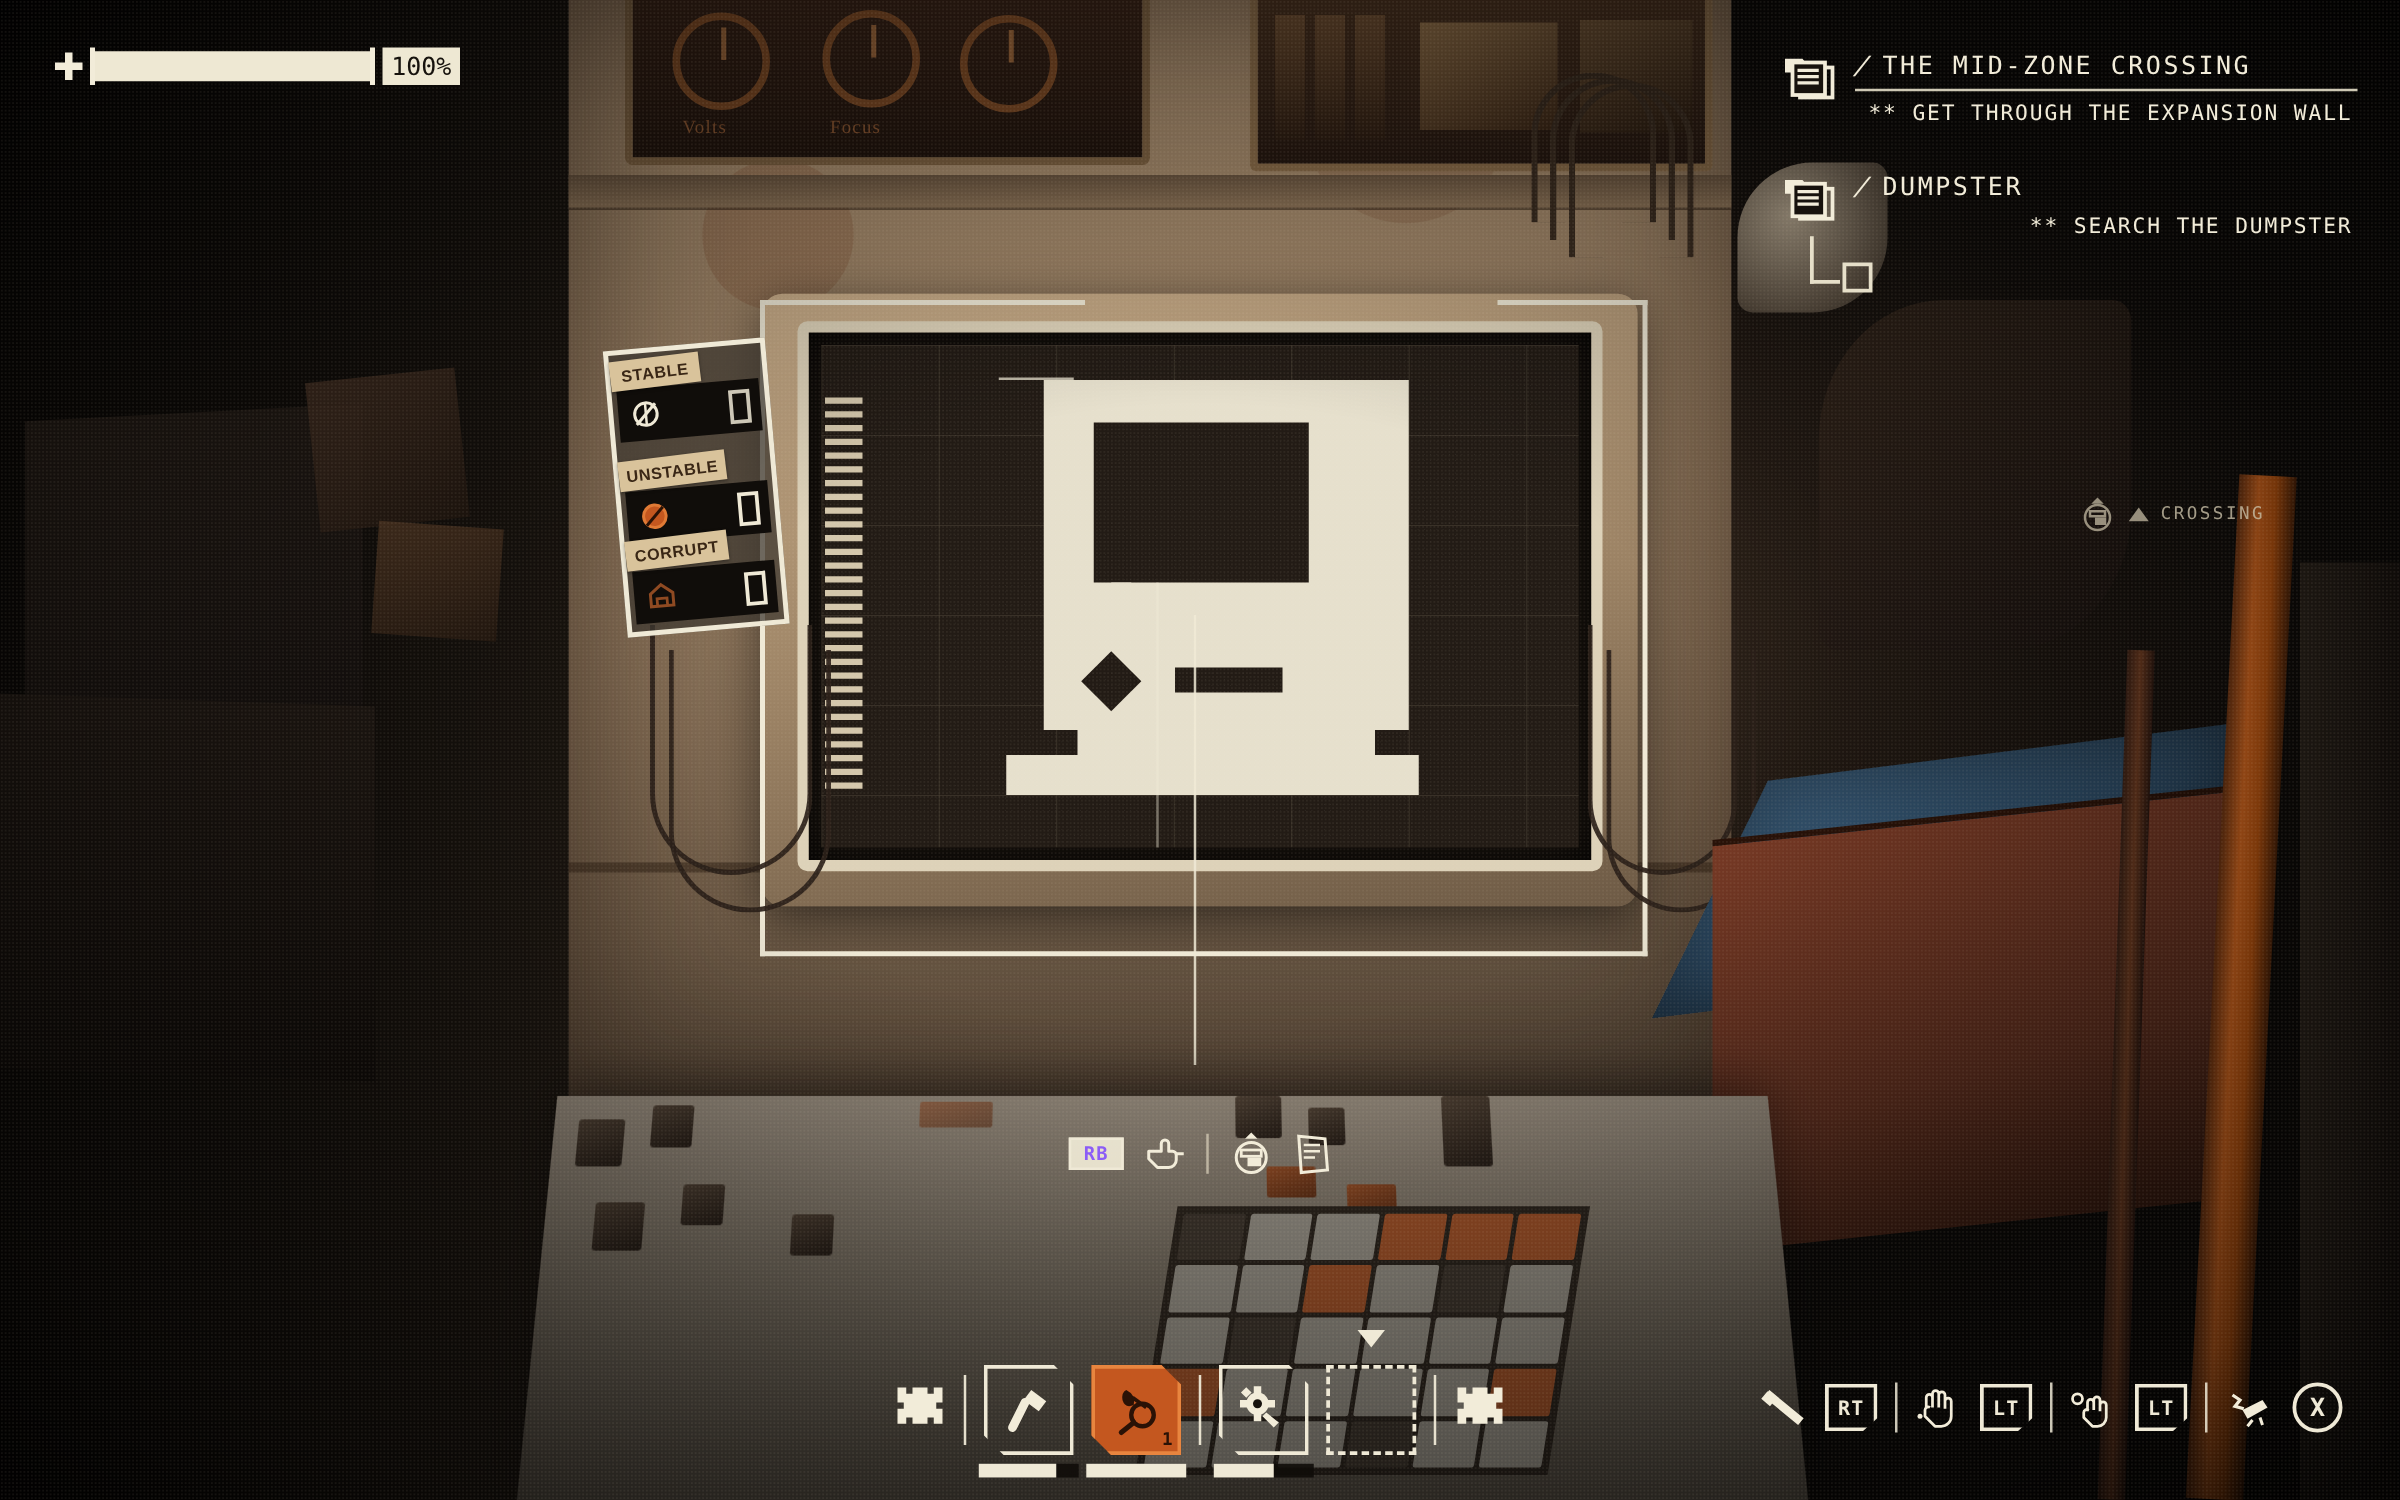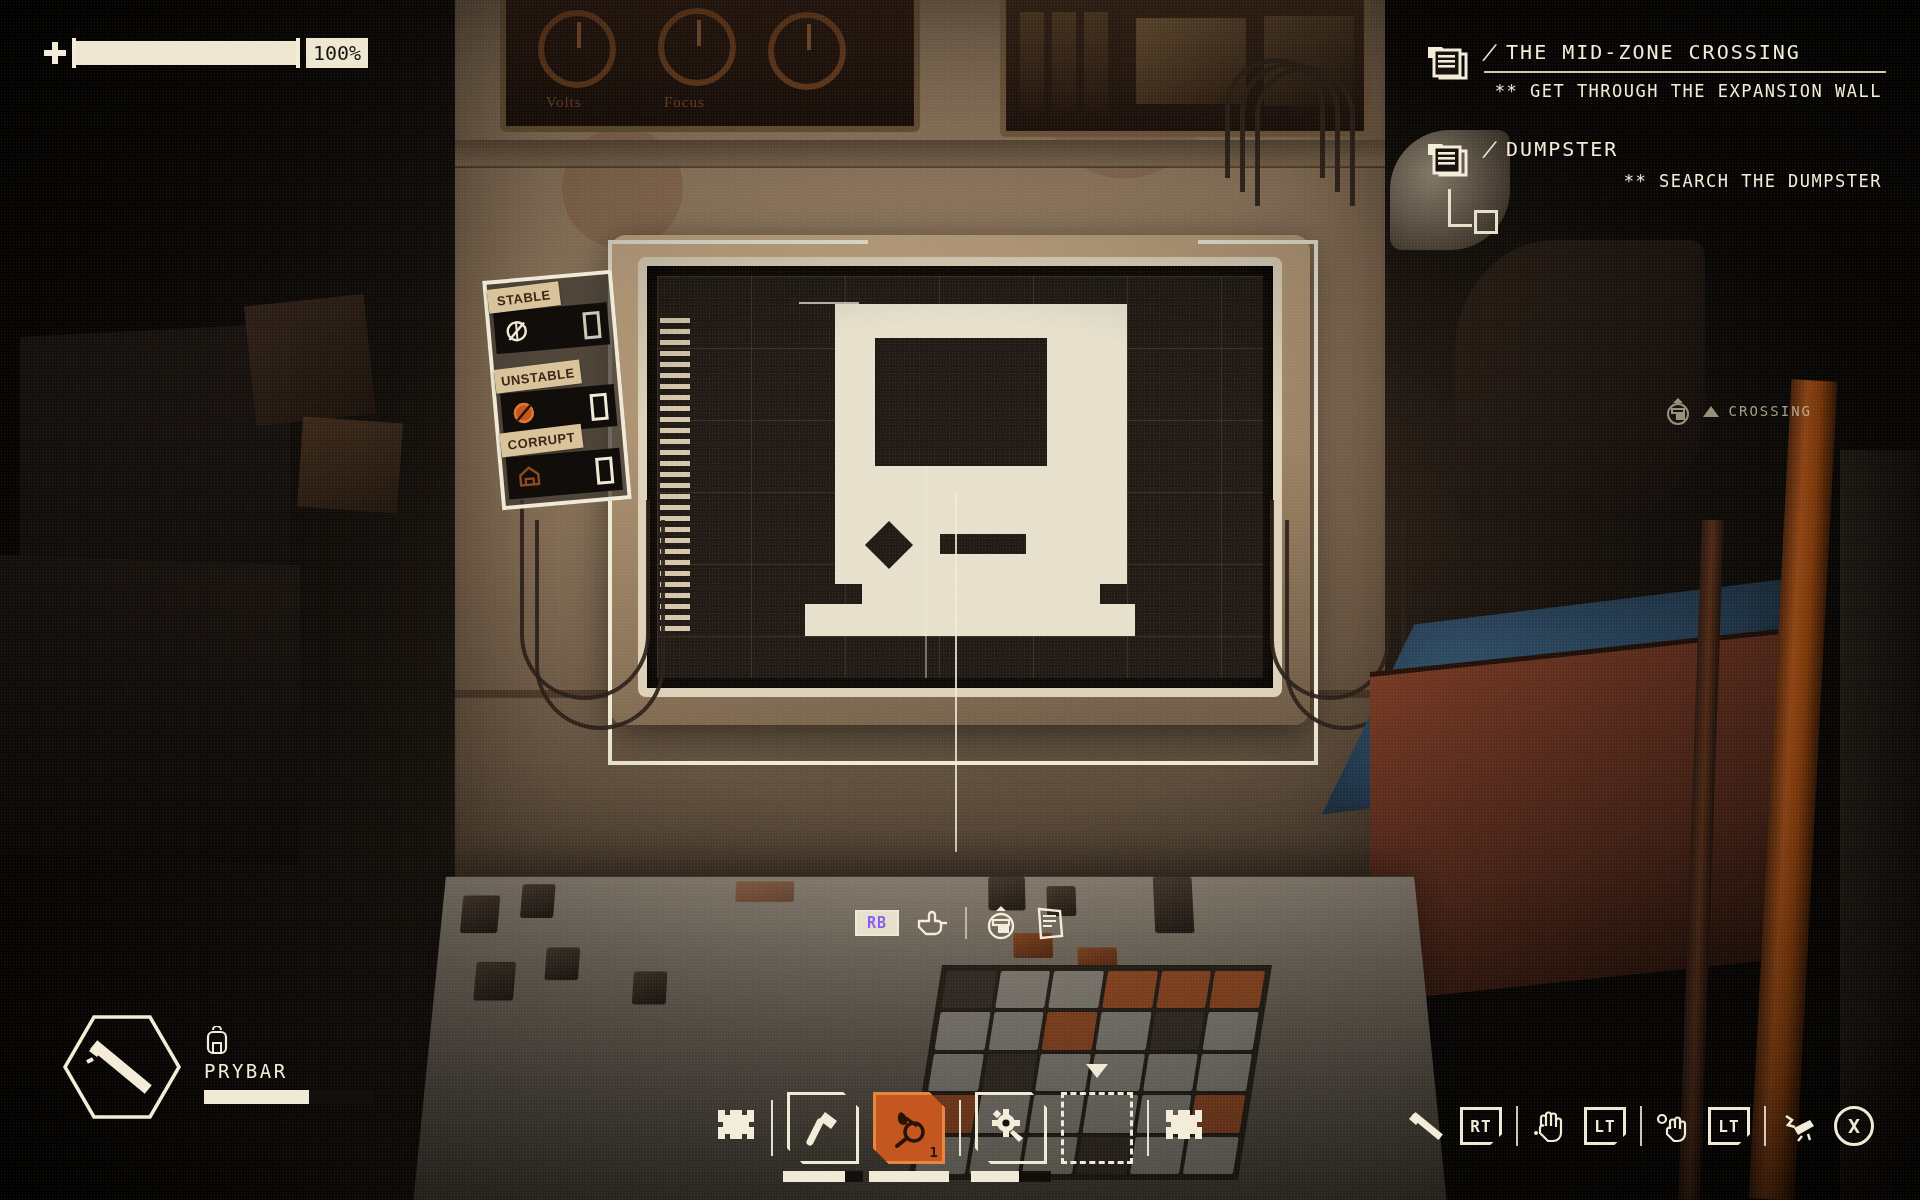--- a/index.html
+++ b/index.html
@@ -585,45 +585,20 @@
         </svg>
       </span>
       <span>
         <svg width="30" height="34" viewBox="0 0 30 34">
           <path d="M4 3 L25 5 L27 30 L6 32 Z" fill="none" stroke="#f2ecd9" stroke-width="2.4"></path>
           <path d="M8 10 h13 M8 15 h13 M8 20 h9" stroke="#f2ecd9" stroke-width="2"></path>
         </svg>
       </span>
     </div>
 
-    <div class="equip">
-      <div class="hexbox">
-        <svg width="120" height="106" viewBox="0 0 120 106">
-          <path d="M32 3 H88 L117 53 L88 103 H32 L3 53 Z" fill="none" stroke="#f2ecd9" stroke-width="3.5"></path>
-          <g>
-            <path d="M36 34 L82 72" stroke="#f2ecd9" stroke-width="11" stroke-linecap="square"></path>
-            <path d="M33 30 l-6 7 l8 6 l4 -5" fill="#f2ecd9"></path>
-            <path d="M31 45 l-6 3" stroke="#f2ecd9" stroke-width="4"></path>
-          </g>
-        </svg>
-      </div>
-      <div class="eq-right">
-        <div class="eq-pack">
-          <svg width="26" height="30" viewBox="0 0 26 30">
-            <path d="M9 4 a4 4 0 0 1 8 0" fill="none" stroke="#f2ecd9" stroke-width="2"></path>
-            <rect x="4" y="6" width="18" height="21" rx="5" fill="none" stroke="#f2ecd9" stroke-width="2.2"></rect>
-            <rect x="9" y="17" width="8" height="10" fill="none" stroke="#f2ecd9" stroke-width="2"></rect>
-          </svg>
-        </div>
-        <div class="eq-name">PRYBAR</div>
-        <div class="eq-bar">
-          <i id="eq-fill" style="width: 62%;"></i>
-        </div>
-      </div>
-    </div>
 
     <div class="hotbar">
       <span class="dpad">
         <svg width="42" height="42" viewBox="0 0 42 42">
           <path d="M15 3 h12 v5 l5 0 v-5 h7 v12 h-5 v5 h5 v12 h-7 v-5 h-5 v5 h-12 v-5 h-5 v5 h-7 v-12 h5 v-5 h-5 v-12 h7 v5 h5 z" fill="#f2ecd9"></path>
         </svg>
       </span>
       <span class="vsep"></span>
 
       <div class="slot">

